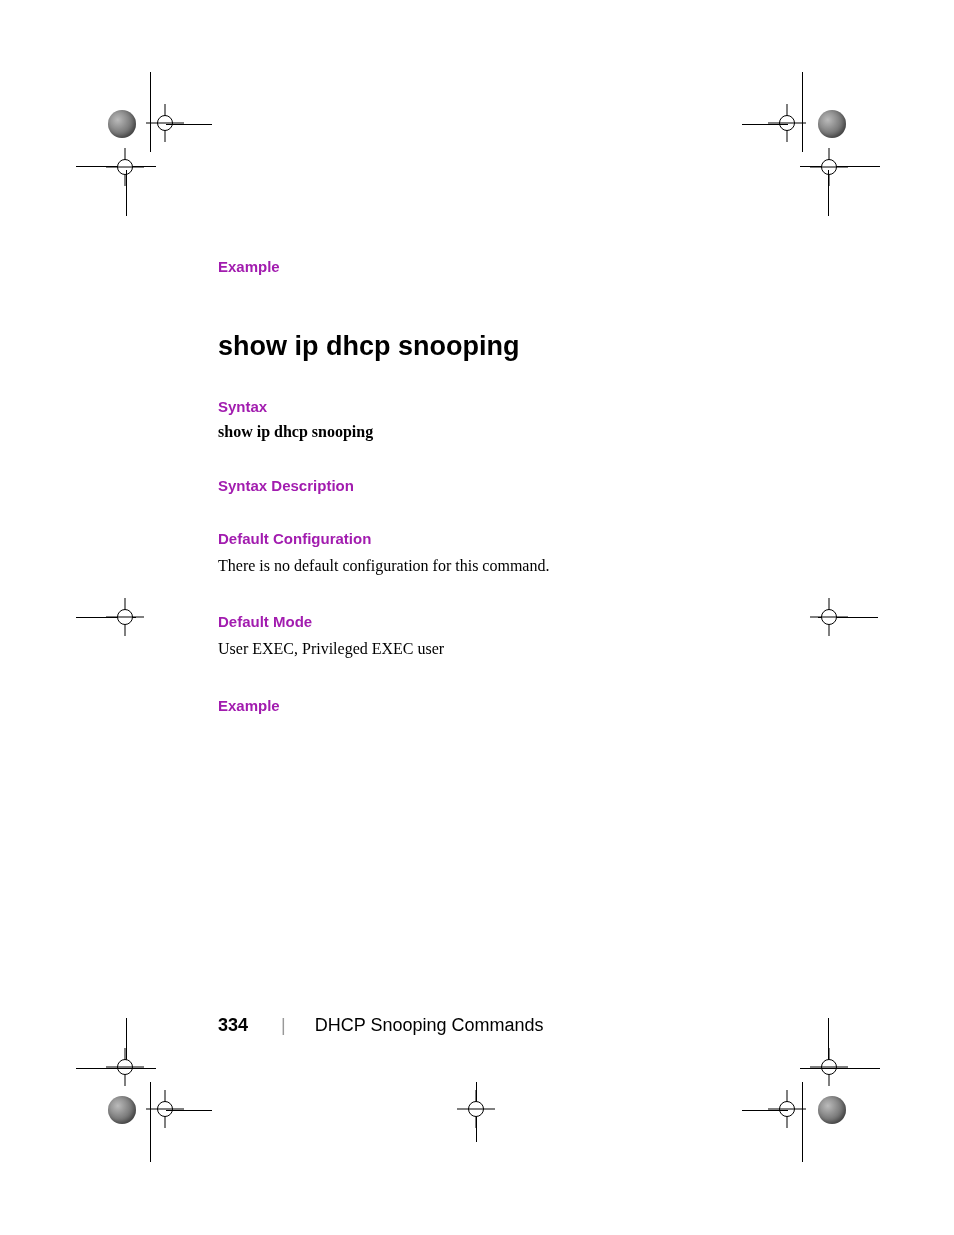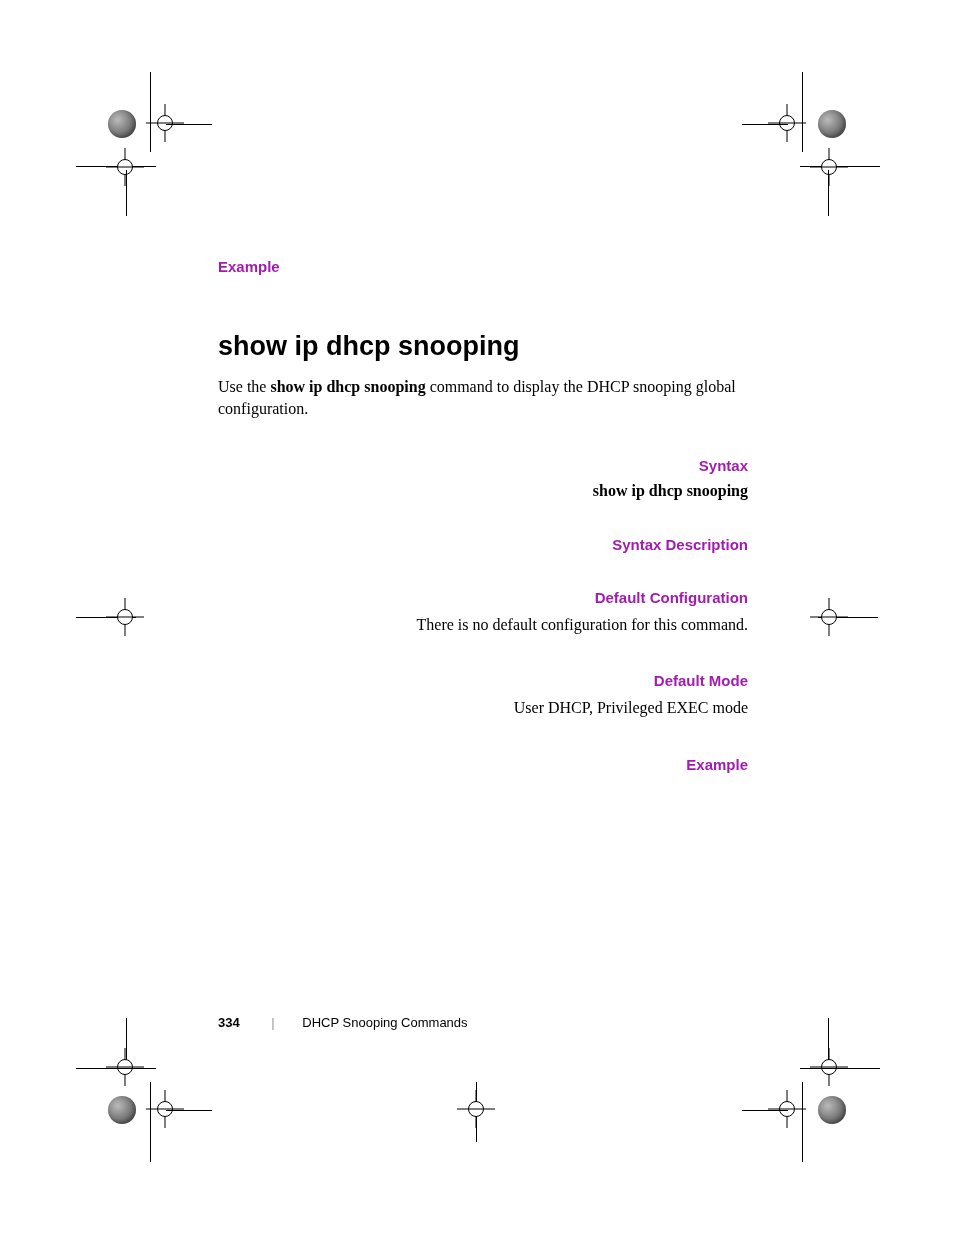--- a/index.html
+++ b/index.html
@@ -47,28 +47,27 @@
       font-weight: bold;
     }
     .syntax-line {
       font-family: Georgia, 'Times New Roman', serif;
       font-weight: bold;
       font-size: 16px;
       margin-bottom: 18px;
     }
     .section-block {
       margin-top: 36px;
-      text-align: right;
     }
     .footer {
       position: absolute;
       left: 218px;
       top: 1015px;
       font-family: Arial, Helvetica, sans-serif;
-      font-size: 13px;
+      font-size: 18px;
       color: #000;
     }
     .footer .page-num {
       font-weight: bold;
       margin-right: 28px;
     }
     .footer .divider {
       color: #999;
       margin-right: 24px;
     }
@@ -135,41 +134,38 @@
     }
   </style>
 </head>
 <body>
 
 <div class="content">
   <div class="section-heading-bold">Example</div>
 
   <div class="main-title">show ip dhcp snooping</div>
 
-  <p class="body-text">
-    <span>Use the </span><span class="bold">show ip dhcp snooping</span><span> command to display the DHCP snooping global configuration.</span>
-  </p>
 
   <div class="section-block">
     <div class="section-heading-bold">Syntax</div>
     <div class="syntax-line">show ip dhcp snooping</div>
   </div>
 
   <div class="section-block">
     <div class="section-heading-bold">Syntax Description</div>
   </div>
 
   <div class="section-block">
     <div class="section-heading-bold">Default Configuration</div>
     <p class="body-text">There is no default configuration for this command.</p>
   </div>
 
   <div class="section-block">
     <div class="section-heading-bold">Default Mode</div>
-    <p class="body-text">User DHCP, Privileged EXEC mode</p>
+    <p class="body-text">User EXEC, Privileged EXEC user</p>
   </div>
 
 
   <div class="section-block">
     <div class="section-heading-bold">Example</div>
   </div>
 </div>
 
 <div class="footer">
   <span class="page-num">334</span>

